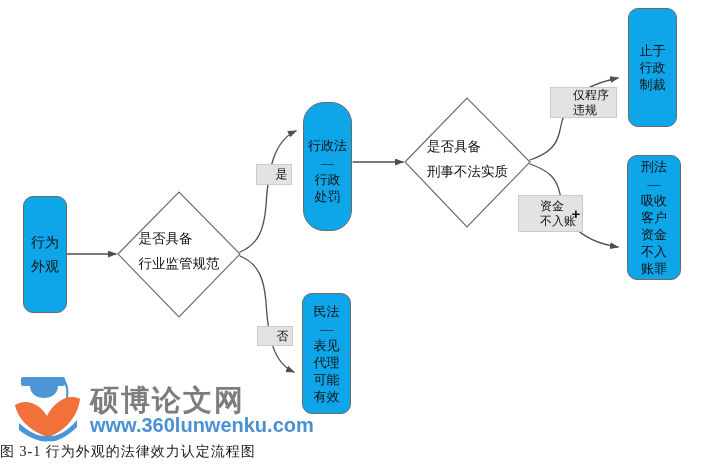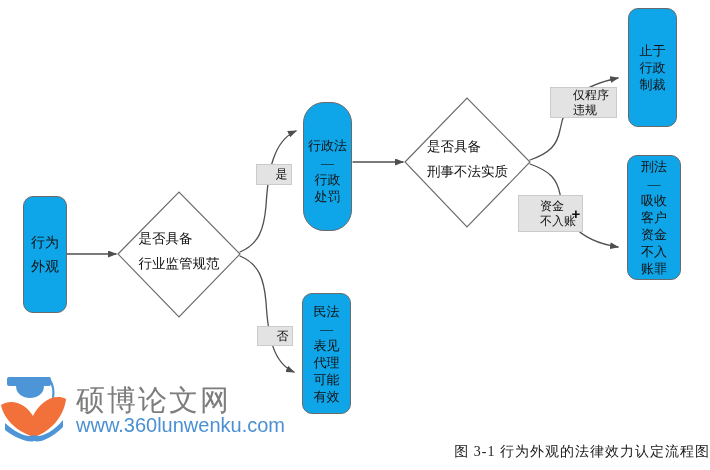--- a/index.html
+++ b/index.html
@@ -10,25 +10,25 @@
   .node{position:absolute;z-index:2;background:#0ea5e9;border:1px solid #6a6a6a;border-radius:10px;
         display:flex;align-items:center;justify-content:center;text-align:center;
         white-space:pre-line;font-size:13px;line-height:17px;}
   .dtext{position:absolute;z-index:2;display:flex;align-items:center;justify-content:center;
          text-align:left;white-space:pre-line;font-size:13.5px;line-height:25px;}
   .tag{position:absolute;z-index:3;background:#e3e3e3;border:1px solid #cbcbcb;
        display:flex;align-items:center;justify-content:center;text-align:left;
        white-space:pre-line;font-size:12px;line-height:15px;padding-left:15px;}
   .plus{position:absolute;z-index:3;display:flex;align-items:center;justify-content:center;
         font-size:15px;font-weight:600;font-family:"Liberation Sans",sans-serif;}
-  .logo{position:absolute;left:0;top:375px;z-index:4;display:flex;align-items:flex-start;}
+  .logo{position:absolute;left:14px;top:375px;z-index:4;display:flex;align-items:flex-start;font-weight:bold;}
   .logo-text{margin-left:8px;font-family:"Liberation Sans",sans-serif;}
   .logo-title{font-size:29px;line-height:32px;margin-top:9px;color:#7d7d7d;letter-spacing:2px;}
   .logo-url{font-size:20px;line-height:19px;color:#4a90d2;}
-  .caption{position:absolute;left:0;right:0;top:443px;z-index:4;text-align:right;
+  .caption{position:absolute;left:0;right:0;top:443px;z-index:4;text-align:left;
            font-size:14px;letter-spacing:1px;color:#1a1a1a;}
 </style>
 </head>
 <body>
 
 <div class="stage">
 
   <svg class="lines" width="710" height="470" viewBox="0 0 710 470">
     <defs>
       <marker id="ah" markerWidth="9" markerHeight="7" refX="8" refY="3.5" orient="auto" markerUnits="userSpaceOnUse">

